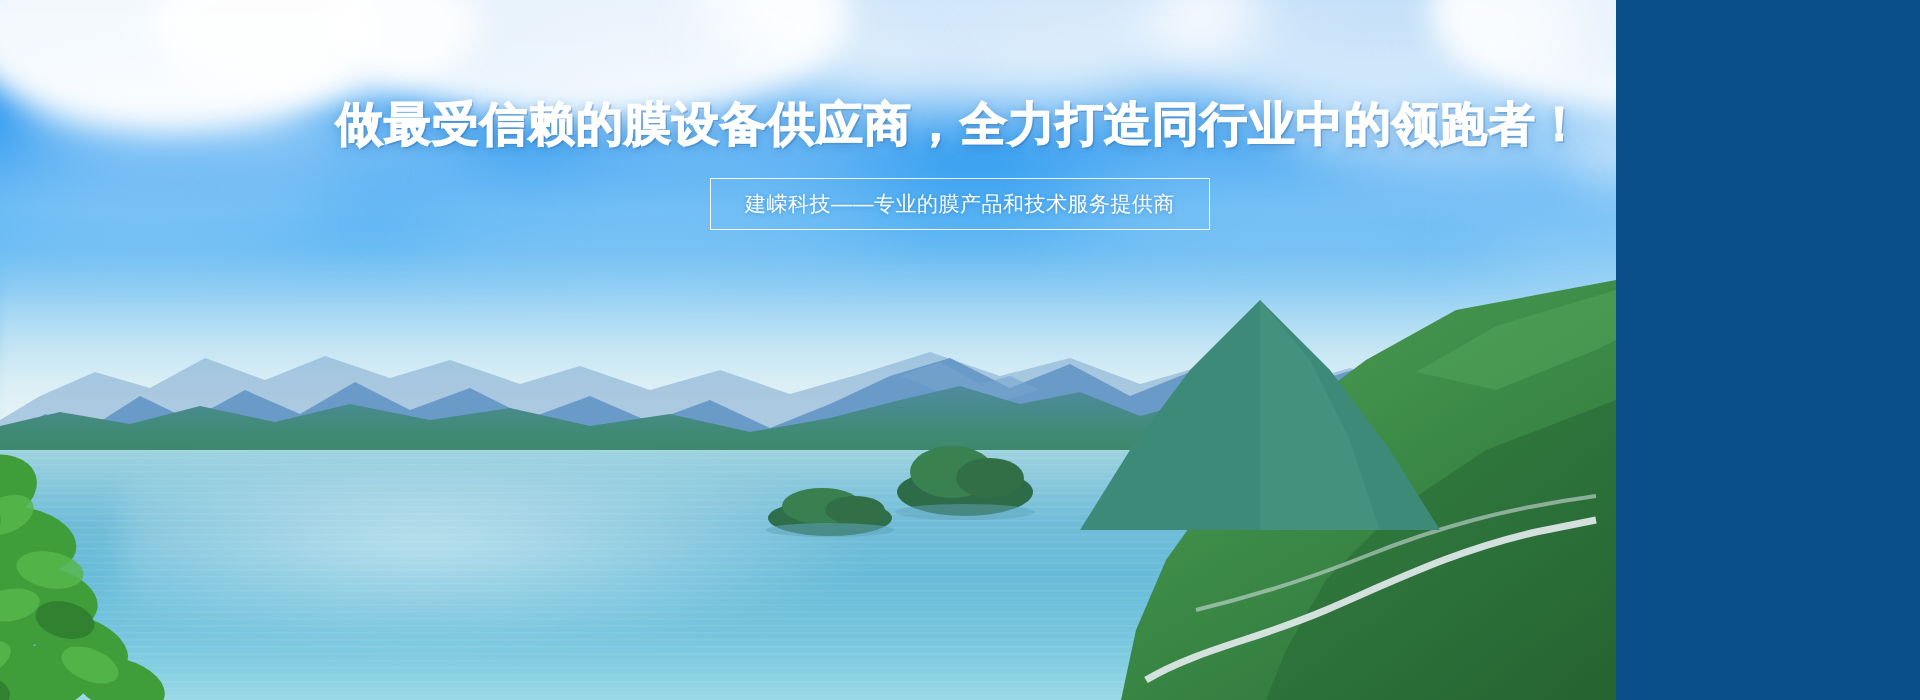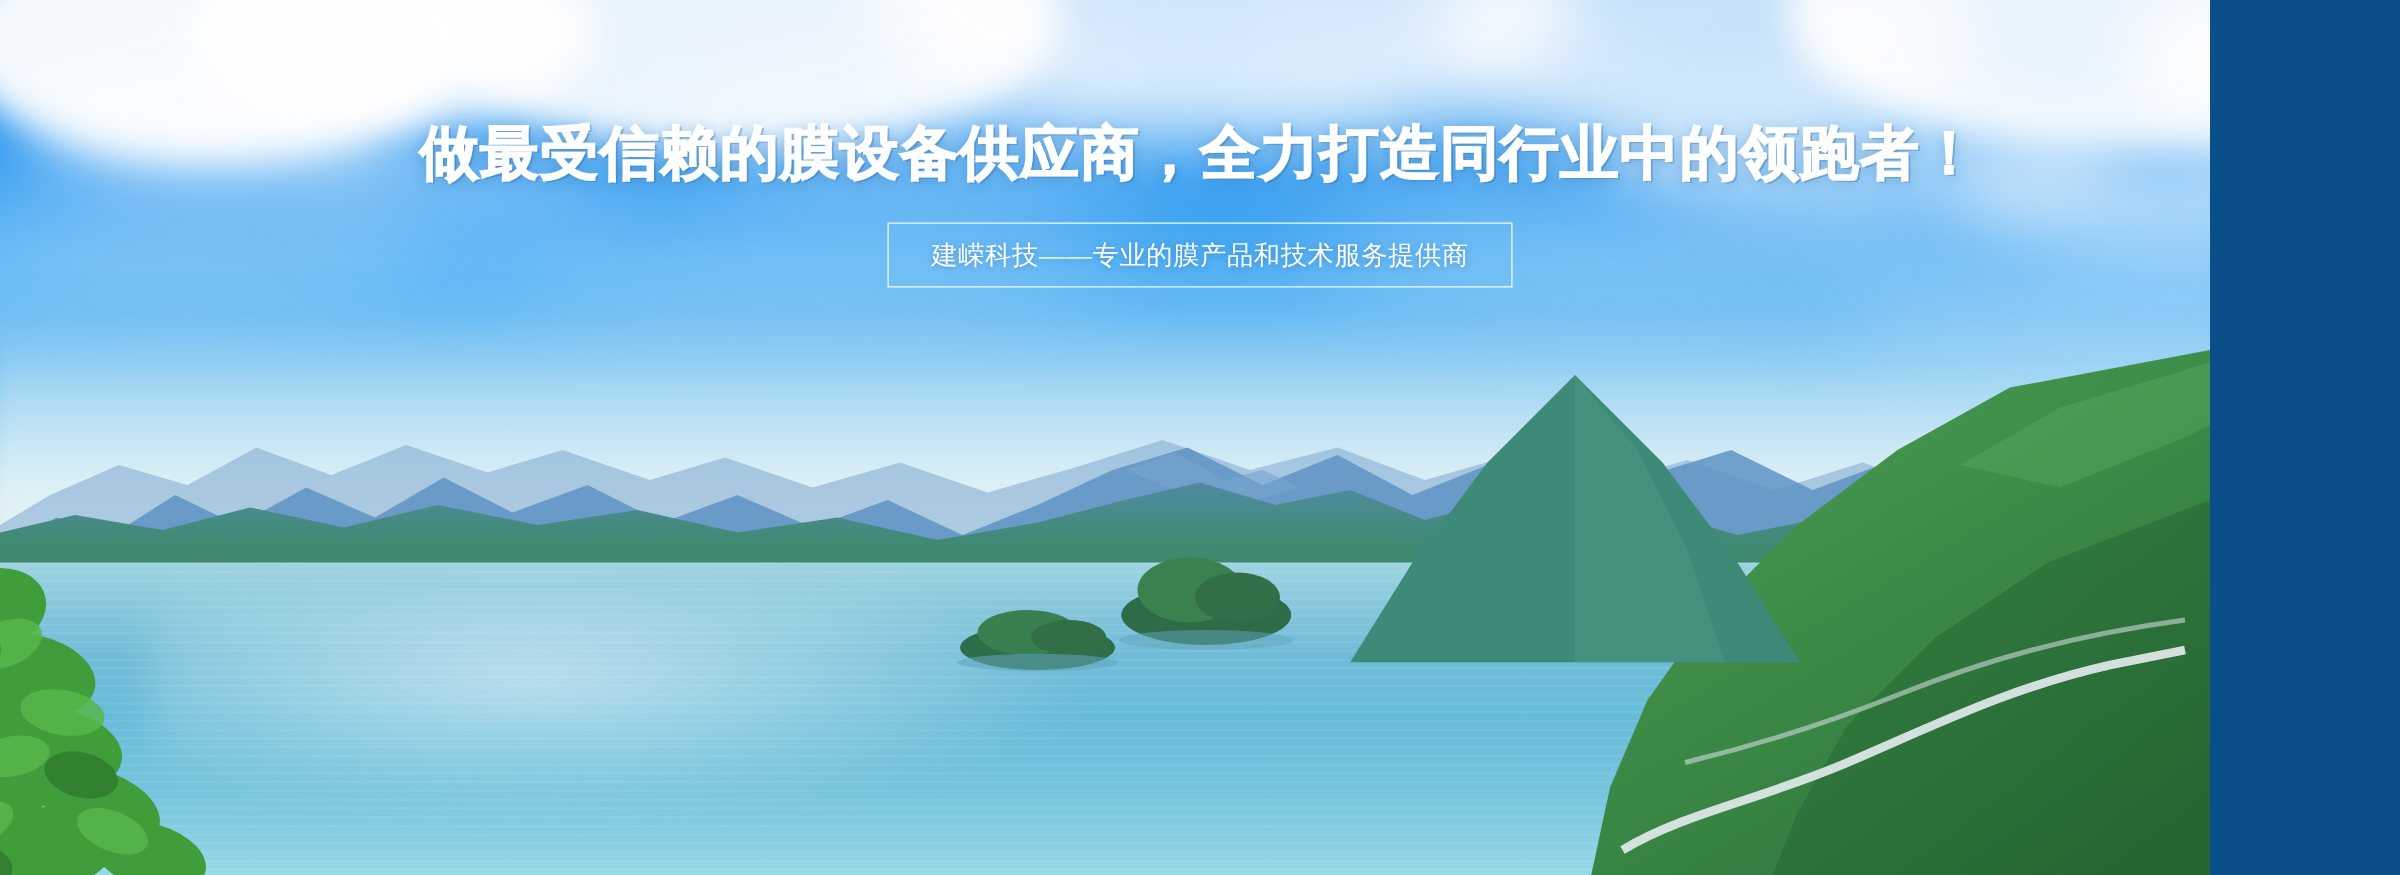--- a/index.html
+++ b/index.html
@@ -1,23 +1,22 @@
 <!DOCTYPE html>
 <html><head>
 <meta charset="utf-8">
 <style>
   * { margin:0; padding:0; box-sizing:border-box; }
   html,body { width:1920px; height:700px; overflow:hidden; background:#0b4f8a; }
   body { font-family:"Liberation Sans","DejaVu Sans",sans-serif; }
 
   .banner{
     position:relative;
-    width:1768px; height:700px;
+    width:1616px; height:700px;
     overflow:hidden;
-    font-family:Liberation Serif, serif;
   }
 
   
   .sky{
     position:absolute; left:0; top:0; width:1920px; height:430px;
     background:
       linear-gradient(to bottom,
         #2f9ef0 0%,
         #2e9cf1 18%,
         #3ea5f2 34%,

